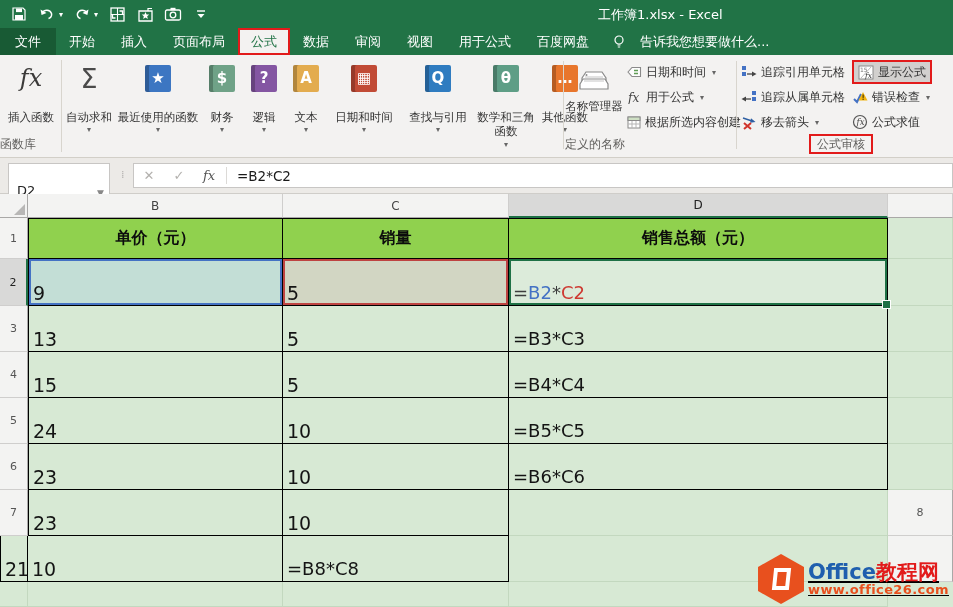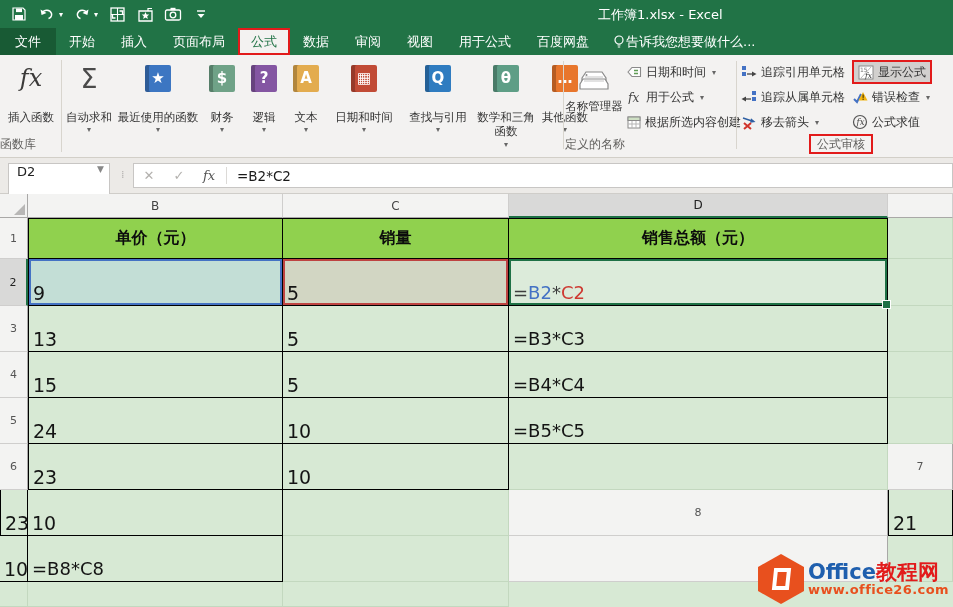--- a/index.html
+++ b/index.html
@@ -12,21 +12,21 @@
   .qat { display:flex; align-items:center; gap:10px; padding-left:10px; }
   .qat-btn { width:18px; height:18px; display:flex; align-items:center; justify-content:center; }
   .qat-dd { color:#fff; font-size:8px; margin-left:-7px; }
   .win-title { position:absolute; left:598px; top:6px; color:#fff; font-size:13px; white-space:nowrap; }
 
   
   .tabrow { position:absolute; left:0; top:28px; width:953px; height:27px; background:#217346; display:flex; align-items:stretch; color:#fff; font-size:13px; }
   .tab { display:flex; align-items:center; padding:0 13px; cursor:default; }
   .tab.file { background:#185A34; padding:0 15px; }
   .tab.active { background:#f3f2f1; color:#217346; border:2px solid #E21B1B; padding:0 11px; }
-  .tellme { display:flex; align-items:center; gap:0; padding:0 10px; font-size:13px; color:#fff; }
+  .tellme { display:flex; align-items:center; gap:14px; padding:0 10px; font-size:13px; color:#fff; }
 
   
   .ribbon { position:absolute; left:0; top:55px; width:953px; height:103px; background:#f3f2f1; border-bottom:1px solid #d2cfc8; }
   .rgroup { position:absolute; top:0; height:100%; }
   .rgroup-label { position:absolute; bottom:4px; left:0; right:0; text-align:left; font-size:12px; color:#605f5d; }
   .vsep { position:absolute; top:6px; bottom:8px; width:1px; background:#d8d5ce; }
 
   .biglist { position:absolute; top:3px; left:2px; display:flex; align-items:flex-start; }
   .bigbtn { display:flex; flex-direction:column; align-items:center; padding:2px 2px 0; min-height:78px; }
   .bigbtn .iconbox { height:36px; display:flex; align-items:center; justify-content:center; }
@@ -40,21 +40,21 @@
   .smallbtn { position:absolute; height:22px; display:flex; align-items:center; gap:4px; font-size:12px; color:#333; white-space:nowrap; }
   .smallbtn .dd { font-size:8px; color:#666; margin-left:2px; }
   .managerbtn { position:absolute; top:9px; display:flex; flex-direction:column; align-items:center; width:58px; }
   .managerbtn .blabel { font-size:11.5px; color:#333; text-align:center; line-height:1.25; margin-top:3px; }
 
   .show-formulas { background:#d2d0ce; border:2px solid #E21B1B; padding:0 4px; height:24px; }
   .audit-label-box { border:2px solid #E21B1B; padding:1px 6px; background:transparent; }
 
   
   .fbar { position:absolute; left:0; top:158px; width:953px; height:36px; background:#eceae7; border-bottom:1px solid #cfcdc9; }
-  .namebox { position:absolute; left:8px; top:5px; width:102px; height:36px; background:#fff; border:1px solid #c8c6c4; display:flex; align-items:flex-start; font-size:13px; color:#222; padding-left:8px; }
+  .namebox { position:absolute; left:8px; top:5px; width:102px; height:36px; background:#fff; border:1px solid #c8c6c4; display:flex; align-items:flex-end; font-size:13px; color:#222; padding-left:8px; }
   .namebox .dd { position:absolute; right:5px; font-size:9px; color:#888; }
   .fbar-dots { position:absolute; left:121px; top:10px; color:#b5b3b0; font-size:11px; letter-spacing:0; }
   .fbtns { position:absolute; left:133px; top:5px; height:25px; right:0; background:#fff; border:1px solid #c8c6c4; display:flex; align-items:center; }
   .fbtn { width:30px; text-align:center; font-size:13px; color:#b3b1ae; }
   .fbtn.fx { color:#555; font-family:"DejaVu Serif","Liberation Serif",serif; font-style:italic; }
   .fsep { width:1px; height:17px; background:#dcdad7; margin:0 6px 0 2px; }
   .fformula { font-size:13.5px; color:#1a1a1a; padding-left:4px; }
 
   
   .grid { position:absolute; left:0; top:194px; width:953px; height:413px; display:grid;
@@ -76,21 +76,21 @@
   .b2sel { background:#c3ded6; box-shadow:inset 0 0 0 2px #4472C4; }
   .c2sel { background:#d2d6c3; box-shadow:inset 0 0 0 2px #BE4341; }
   .d2sel { background:#dcebda; box-shadow:inset 0 0 0 2px #1E7145; z-index:2; }
   .d2sel::after { content:""; position:absolute; right:-4px; bottom:-4px; width:7px; height:7px; background:#1E7145; border:1px solid #fff; z-index:5; }
   .sp-eq,.sp-op { color:#3d3d3d; } .sp-b { color:#4472C4; } .sp-c { color:#CE3A32; }
 
   
   .wm { position:absolute; right:4px; bottom:3px; display:flex; align-items:center; gap:4px; z-index:9; }
   .hex { width:46px; height:50px; background:#E8501E; clip-path:polygon(50% 0,100% 26%,100% 74%,50% 100%,0 74%,0 26%); display:flex; align-items:center; justify-content:center; }
   .hex .o-shape { width:17px; height:22px; border:4.5px solid #fff; transform:skewX(-6deg); }
-  .wm-text { display:flex; flex-direction:column; line-height:1.05; }
+  .wm-text { display:flex; flex-direction:column; line-height:1.05;text-decoration:underline; }
   .wm-line1 { font-size:21px; font-weight:bold; }
   .wm-office { color:#1F5FAE; } .wm-suffix { color:#E21B1B; }
   .wm-url { font-size:13px; font-weight:bold; color:#E8501E; letter-spacing:.4px; }
 </style>
 </head>
 <body>
 
 <div id="app">
 
   <div class="titlebar">
@@ -433,20 +433,23 @@
       </div>
     <div class="cell"></div>
 
     <div class="rh">6</div>
     <div class="tcell first">
         <span class="val">23</span>
       </div>
     <div class="tcell">
         <span class="val">10</span>
       </div>
+    <div class="tcell">
+        <span class="fval">=B6*C6</span>
+      </div>
     <div class="cell"></div>
 
     <div class="rh">7</div>
     <div class="tcell first">
         <span class="val">23</span>
       </div>
     <div class="tcell">
         <span class="val">10</span>
       </div>
     <div class="cell"></div>

